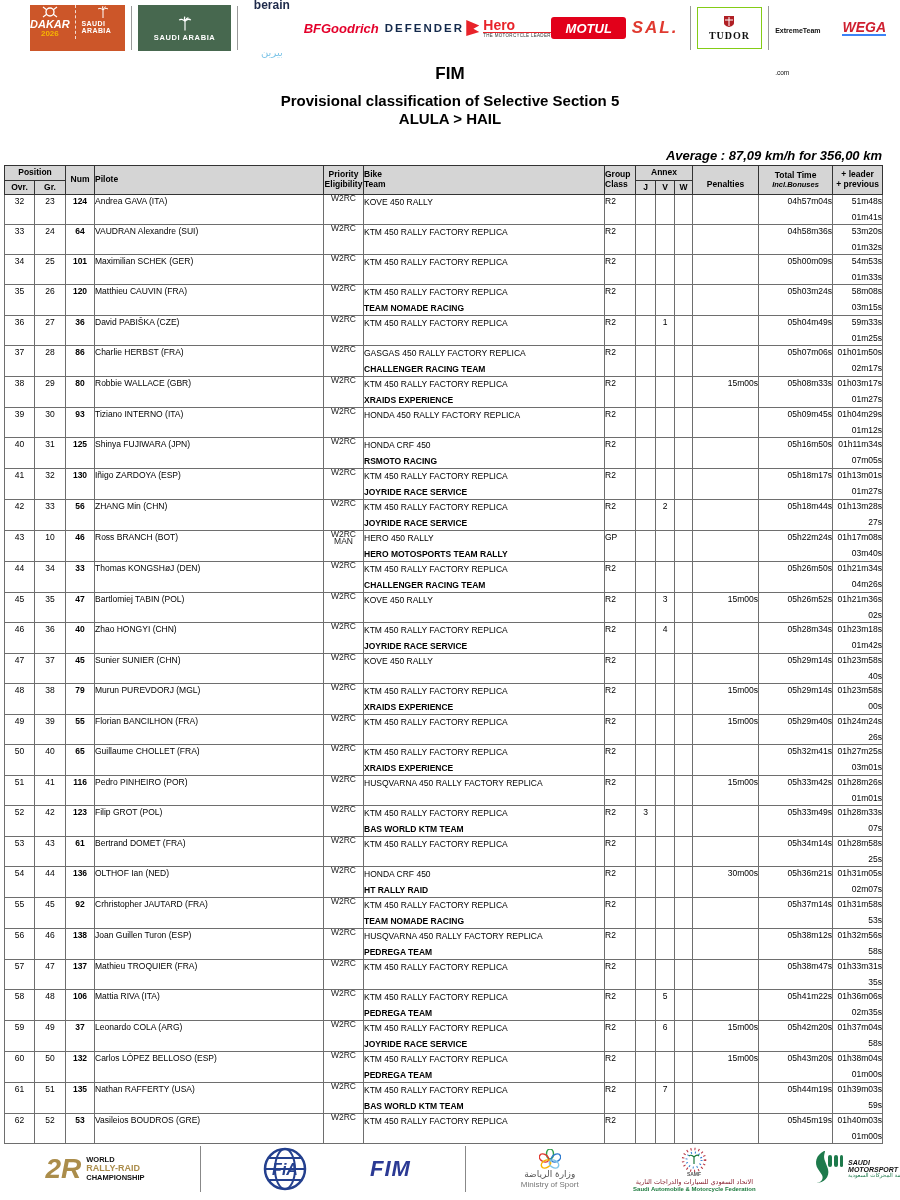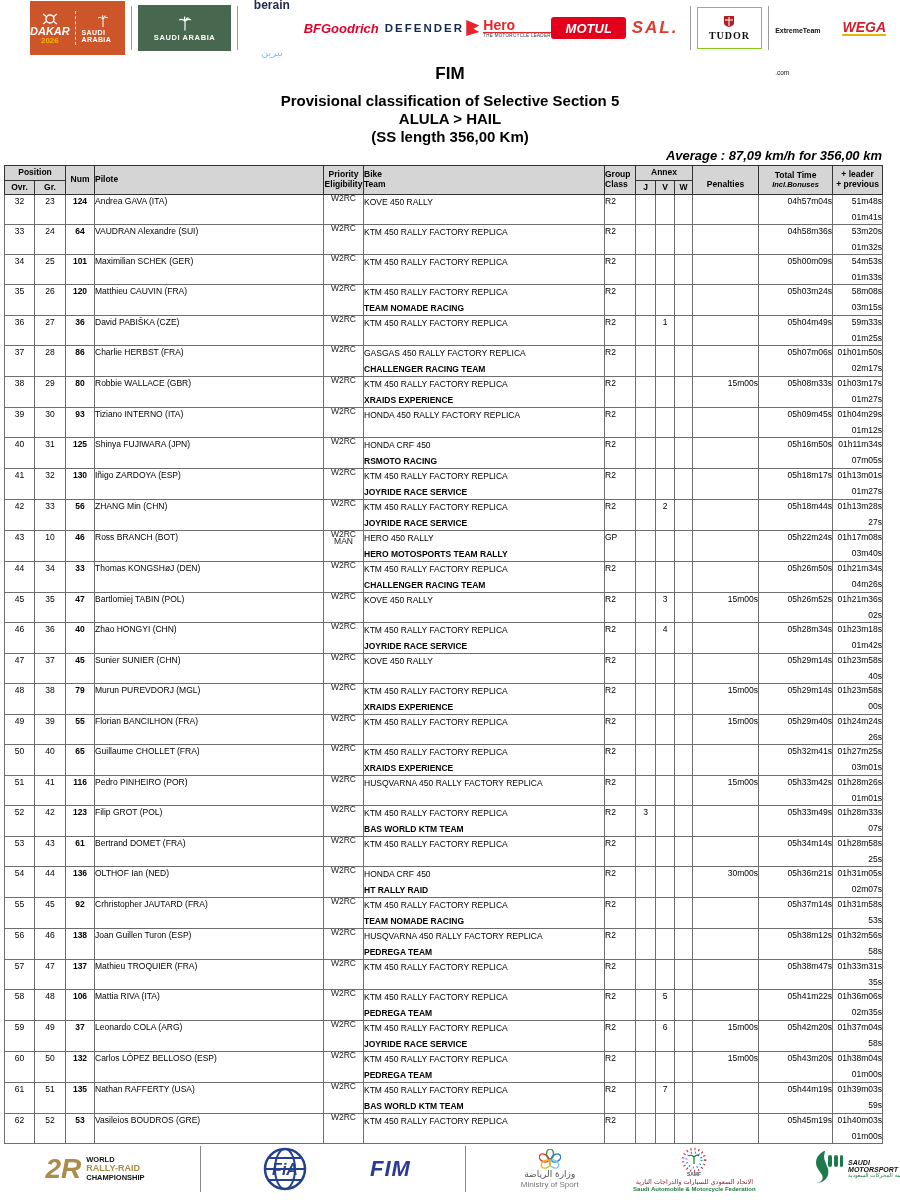--- a/index.html
+++ b/index.html
@@ -3,21 +3,21 @@
 <meta charset="utf-8">
 <style>
   html,body{margin:0;padding:0;}
   body{width:900px;height:1200px;background:#fff;font-family:"Liberation Sans",sans-serif;color:#000;position:relative;overflow:hidden;}
 
   
   .logo-bar{position:absolute;top:4px;left:30px;width:862px;height:48px;display:flex;align-items:center;}
   .vdiv{width:1px;height:44px;background:#9a9a9a;margin:0 6px;flex:0 0 1px;}
   .logo-item{display:flex;flex-direction:column;align-items:center;justify-content:center;gap:36px;}
 
-  .dakar-box{width:96px;height:54px;background:#cc5629;color:#fff;display:flex;align-items:center;justify-content:center;gap:5px;}
+  .dakar-box{width:96px;height:46px;background:#cc5629;color:#fff;display:flex;justify-content:center;gap:5px;}
   .dakar-left{display:flex;flex-direction:column;align-items:center;line-height:1;}
   .dakar-word{font-weight:bold;font-style:italic;font-size:11px;letter-spacing:0;}
   .dakar-year{color:#f7b500;font-weight:bold;font-size:8px;}
   .dakar-dash{width:1px;height:34px;border-left:1px dashed rgba(255,255,255,.8);}
   .dakar-country{font-weight:bold;font-size:7px;letter-spacing:.4px;display:flex;flex-direction:column;align-items:center;gap:2px;}
 
   .saudi-box{width:94px;height:46px;background:#47684f;color:#fff;display:flex;flex-direction:column;align-items:center;justify-content:center;gap:2px;}
   .saudi-box .lbl{font-weight:bold;font-size:7.5px;letter-spacing:.6px;}
 
   .berain{width:56px;}
@@ -38,21 +38,21 @@
 
   .tudor{width:64px;height:40px;border:1px solid #84cc16;display:flex;flex-direction:column;align-items:center;justify-content:center;gap:2px;background:#fff;}
   .tudor .name{font-family:"Liberation Serif",serif;font-weight:bold;font-size:10px;letter-spacing:1px;color:#111;}
 
   .diverse{width:62px;align-items:flex-start;line-height:1;}
   .diverse .d1{font-weight:900;font-size:11px;color:#111;}
   .diverse .d2{font-weight:bold;font-size:7px;color:#111;}
   .diverse .d3{font-size:6.5px;color:#111;}
 
   .wega{width:56px;}
-  .wega .w1{color:#cf2030;font-weight:900;font-style:italic;font-size:14px;border-bottom:2px solid #eab308;line-height:1.05;}
+  .wega .w1{color:#cf2030;font-weight:900;font-style:italic;font-size:14px;border-bottom:2px solid #3b82f6;line-height:1.05;}
 
   
   .title-block{position:absolute;top:64px;left:0;width:900px;text-align:center;line-height:1.2;}
   .t-org{font-size:17px;font-weight:bold;margin-bottom:8px;}
   .t-line{font-size:15px;font-weight:bold;}
   .avg-line{position:absolute;top:148px;left:4px;width:878px;text-align:right;font-size:13px;font-weight:bold;font-style:italic;}
 
   
   table.results{position:absolute;top:165px;left:4px;width:878px;border-collapse:collapse;table-layout:fixed;}
   table.results th,table.results td{border:1px solid #6e6e6e;padding:0;font-size:8.5px;overflow:hidden;white-space:nowrap;}
@@ -166,21 +166,20 @@
   </div>
   <div class="logo-item wega">
     <span class="w1">WEGA</span>
   </div>
 </div>
 
 <div class="title-block">
   <div class="t-org">FIM</div>
   <div class="t-line">Provisional classification of Selective Section 5</div>
   <div class="t-line">ALULA &gt; HAIL</div>
-  <div class="t-line">(SS length 356,00 Km)</div>
 </div>
 <div class="avg-line">Average : 87,09 km/h for 356,00 km</div>
 
 <table class="results">
   <colgroup>
     <col style="width:30px">
       <col style="width:31px">
       <col style="width:29px">
     <col style="width:229px">
       <col style="width:40px">

